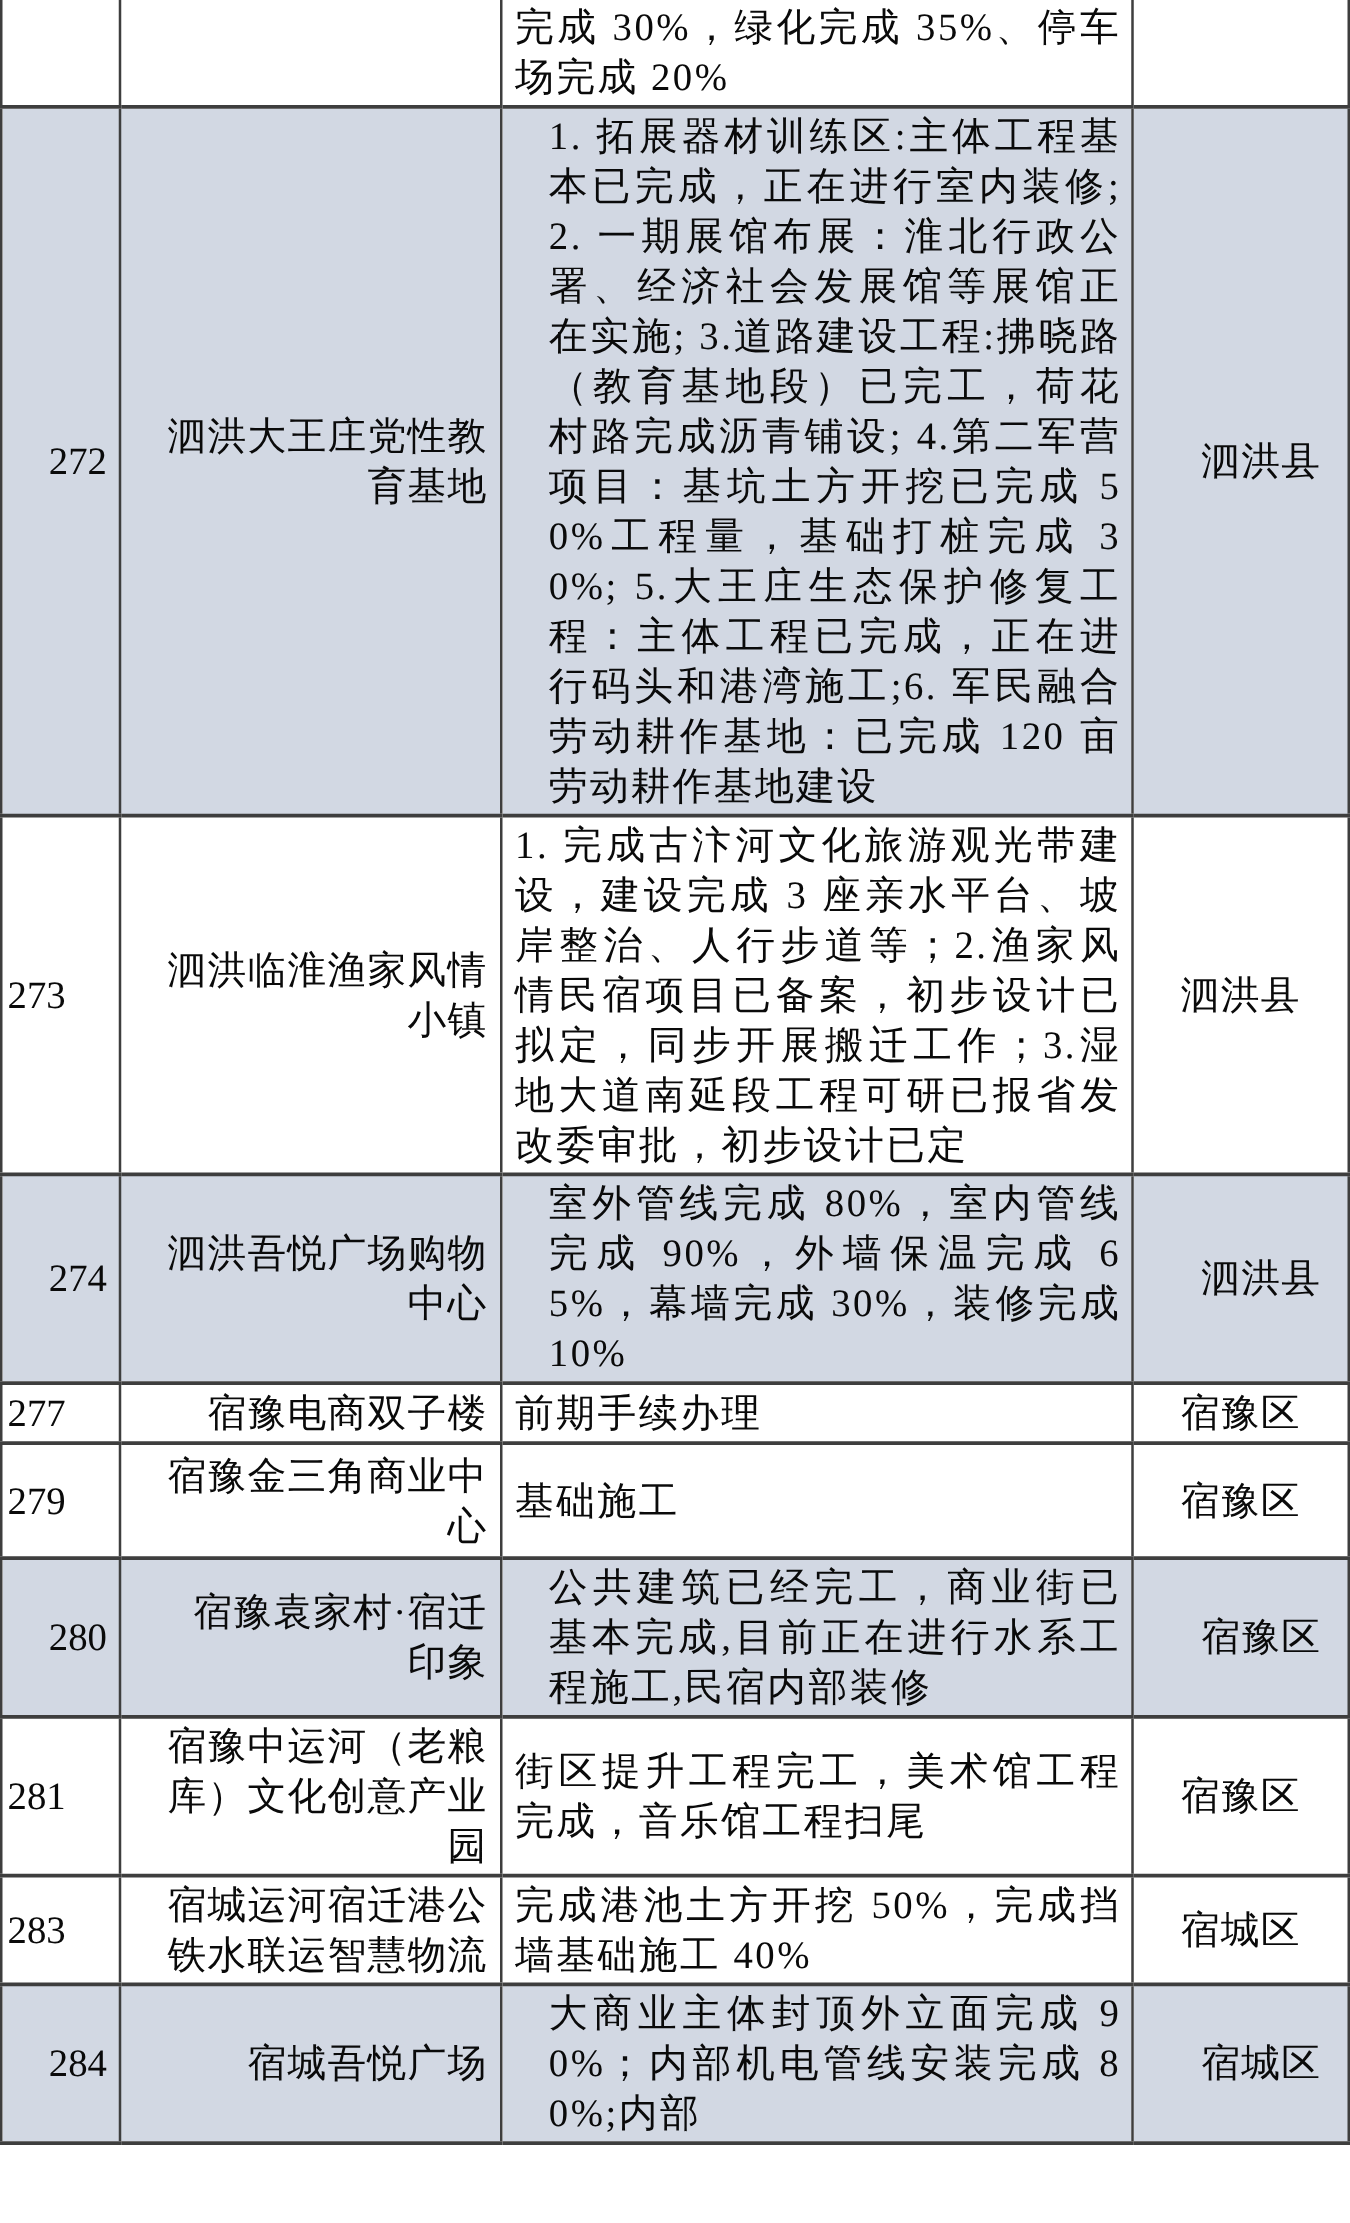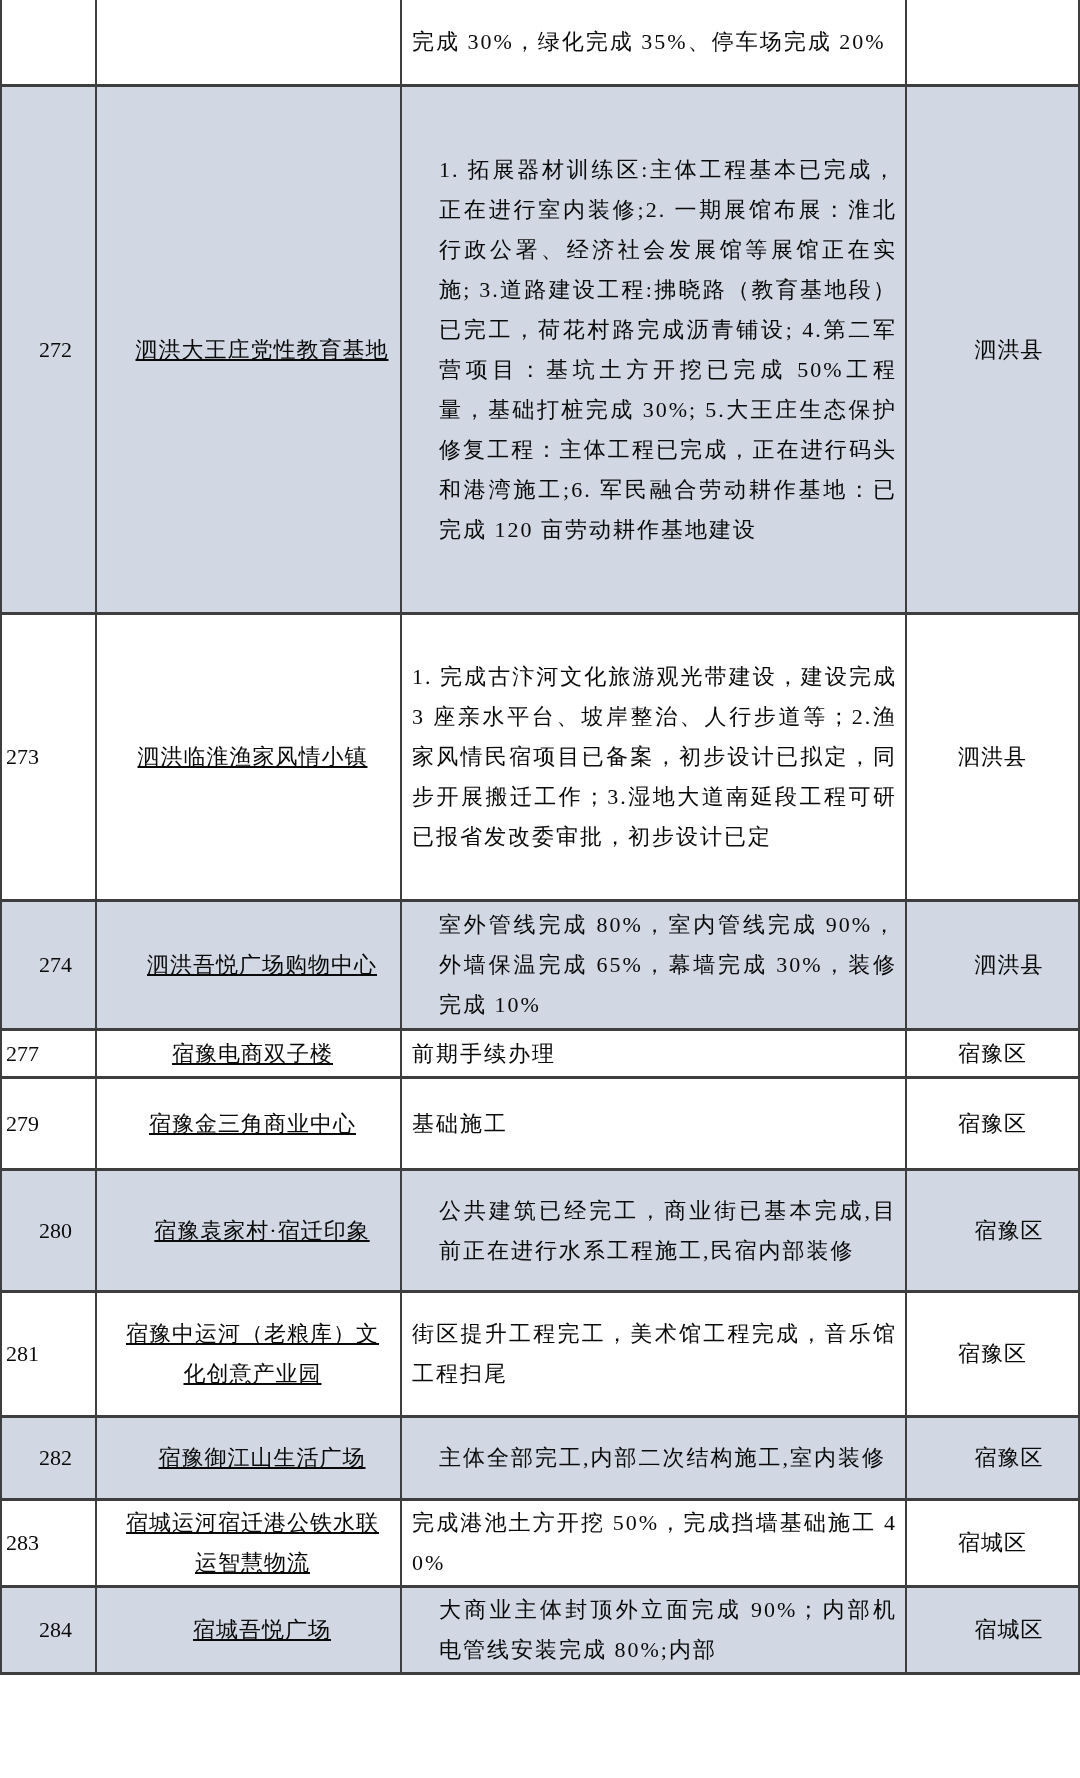--- a/index.html
+++ b/index.html
@@ -17,30 +17,30 @@
   }
   table.projects{
     border-collapse:collapse;
     table-layout:fixed;
     width:1078px;
   }
   td{
     border:2px solid var(--border-color);
     border-top-width:3px;
     border-bottom-width:3px;
-    font-size:22px;
+    font-size:31px;
     line-height:40px;
     vertical-align:middle;
     overflow:hidden;
     word-break:break-all;
   }
   tr.first td{border-top:0;}
   tr.alt td{background:var(--row-alt-bg);padding-left:37px;}
   td.c-id{text-align:left;padding:2px 4px;}
-  td.c-name{text-align:center;padding:2px 10px 2px 18px;letter-spacing:1px;text-decoration:underline;}
+  td.c-name{text-align:right;padding:2px 10px 2px 18px;letter-spacing:1px;}
   td.c-prog{
     text-align:justify;
     padding:2px 8px 2px 10px;
     letter-spacing:2px;
   }
   td.c-dist{text-align:center;padding:2px 4px;letter-spacing:1px;margin-left:28px;}
   
   tr.rh-a td{height:80px;}
   tr.rh-272 td{height:521px;}
   tr.rh-273 td{height:280px;}
@@ -105,26 +105,20 @@
       <td class="c-name">宿豫袁家村·宿迁印象</td>
       <td class="c-prog">公共建筑已经完工，商业街已基本完成,目前正在进行水系工程施工,民宿内部装修</td>
       <td class="c-dist">宿豫区</td>
     </tr>
     <tr class="rh-281">
       <td class="c-id">281</td>
       <td class="c-name">宿豫中运河（老粮库）文化创意产业园</td>
       <td class="c-prog">街区提升工程完工，美术馆工程完成，音乐馆工程扫尾</td>
       <td class="c-dist">宿豫区</td>
     </tr>
-    <tr class="alt rh-282">
-      <td class="c-id">282</td>
-      <td class="c-name">宿豫御江山生活广场</td>
-      <td class="c-prog">主体全部完工,内部二次结构施工,室内装修</td>
-      <td class="c-dist">宿豫区</td>
-    </tr>
     <tr class="rh-283">
       <td class="c-id">283</td>
       <td class="c-name">宿城运河宿迁港公铁水联运智慧物流</td>
       <td class="c-prog">完成港池土方开挖 50%，完成挡墙基础施工 40%</td>
       <td class="c-dist">宿城区</td>
     </tr>
     <tr class="alt rh-284">
       <td class="c-id">284</td>
       <td class="c-name">宿城吾悦广场</td>
       <td class="c-prog">大商业主体封顶外立面完成 90%；内部机电管线安装完成 80%;内部</td>

